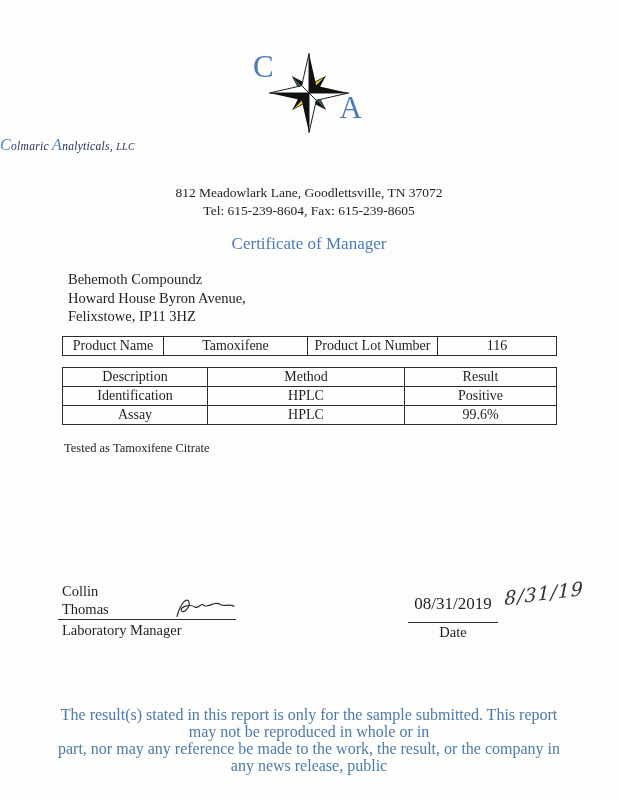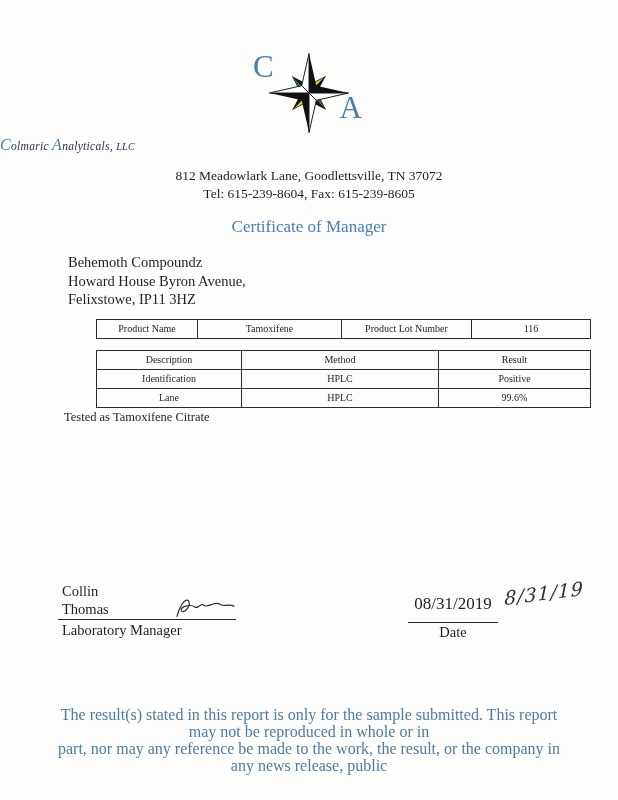--- a/index.html
+++ b/index.html
@@ -52,21 +52,21 @@
     letter-spacing: 0.3px;
   }
   .logo-caption .cap {
     font-size: 16px;
     color: var(--accent-blue);
   }
   .logo-caption .llc { font-size: 10px; }
 
   
   .address {
-    margin-top: 13px;
+    margin-top: 30px;
     text-align: center;
     font-size: 13.5px;
     line-height: 18px;
     color: var(--ink);
   }
 
   
   .title {
     margin-top: 14px;
     text-align: center;
@@ -78,22 +78,22 @@
   
   .customer {
     margin: 16px 0 0 68px;
     font-size: 14.5px;
     line-height: 18.5px;
   }
 
   
   table {
     border-collapse: collapse;
-    margin-left: 96px;
-    font-size: 10px;
+    margin-left: 62px;
+    font-size: 14px;
     table-layout: fixed;
   }
   td, th {
     border: 1px solid #2b2b2b;
     text-align: center;
     font-weight: normal;
     height: 19px;
     padding: 0 2px;
     line-height: 17px;
     overflow: hidden;
@@ -104,21 +104,21 @@
   .info-table col.c2 { width: 144px; }
   .info-table col.c3 { width: 130px; }
   .info-table col.c4 { width: 119px; }
 
   .results-table { margin-top: 11px; width: 494px; }
   .results-table col.c1 { width: 145px; }
   .results-table col.c2 { width: 197px; }
   .results-table col.c3 { width: 152px; }
 
   .note {
-    margin: 2px 0 0 64px;
+    margin: 16px 0 0 64px;
     font-size: 12.5px;
   }
 
   
   .sig-row {
     position: absolute;
     top: 592px;
     left: 0;
     width: 100%;
   }
@@ -276,21 +276,21 @@
         <th>Description</th>
         <th>Method</th>
         <th>Result</th>
       </tr>
       <tr>
         <td>Identification</td>
         <td>HPLC</td>
         <td>Positive</td>
       </tr>
       <tr>
-        <td>Lane</td>
+        <td>Assay</td>
         <td>HPLC</td>
         <td>99.6%</td>
       </tr>
     </tbody>
   </table>
 
   <div class="note">Tested as Tamoxifene Citrate</div>
 
   <div class="sig-row">
     <div class="sig-left">

